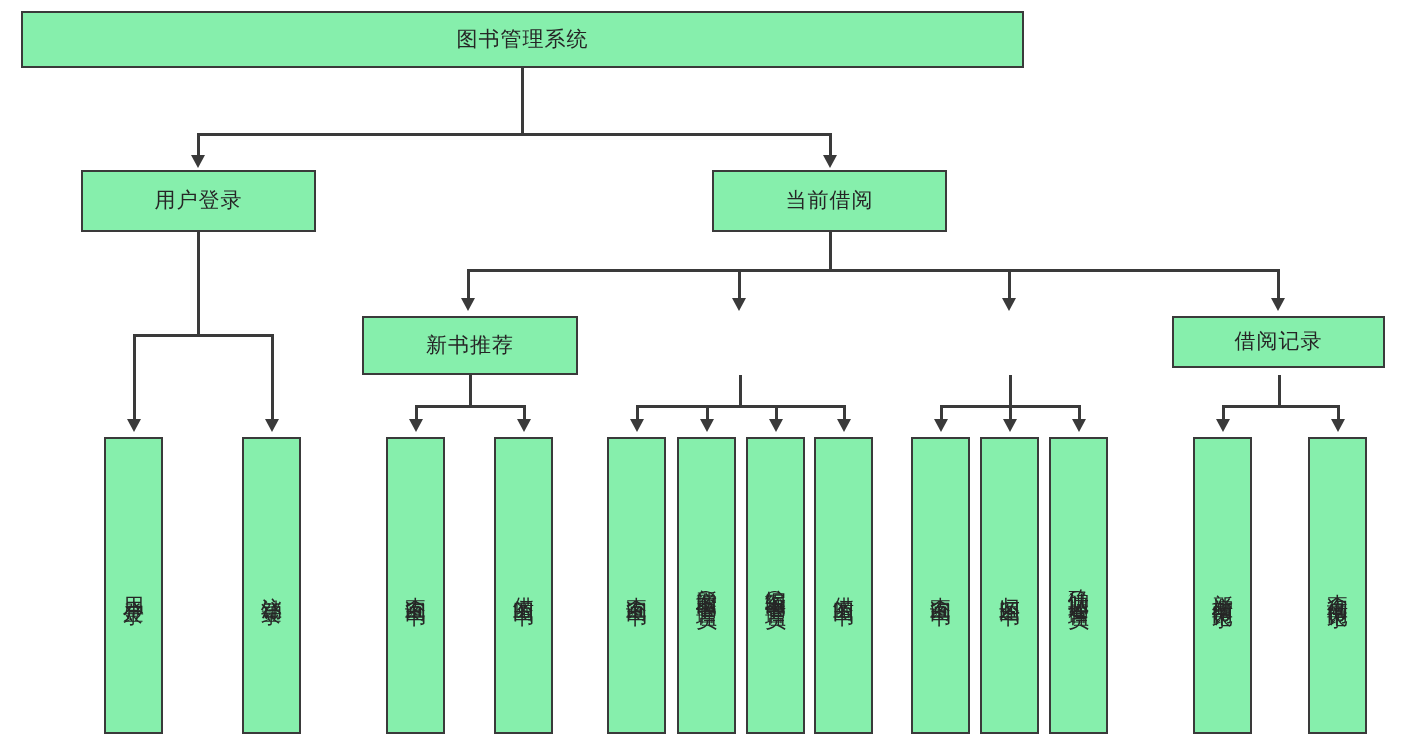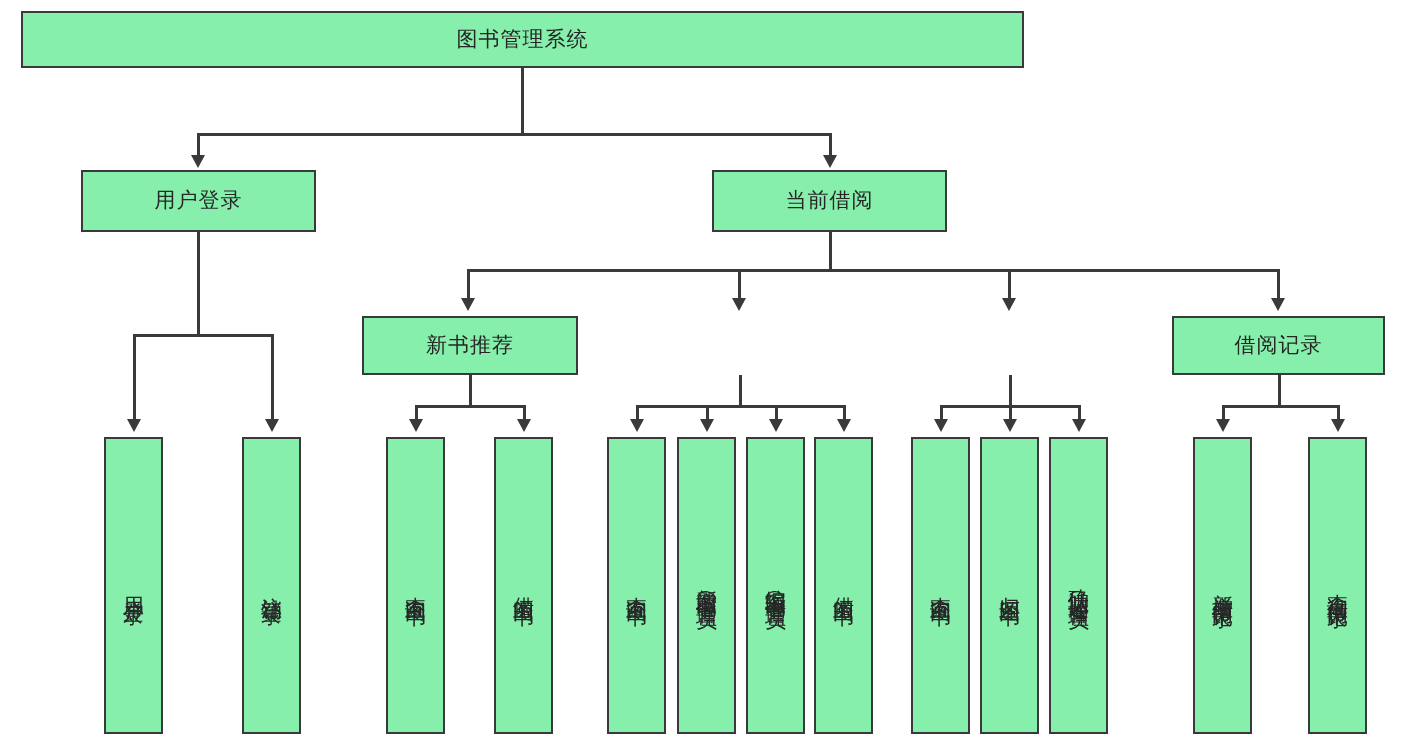--- a/index.html
+++ b/index.html
@@ -113,21 +113,21 @@
   <div class="ln vline" style="left:738px;top:269px;height:30px;"></div>
   <div class="arrow" style="left:732px;top:298px;"></div>
   <div class="ln vline" style="left:1008px;top:269px;height:30px;"></div>
   <div class="arrow" style="left:1002px;top:298px;"></div>
   <div class="ln vline" style="left:1277px;top:269px;height:30px;"></div>
   <div class="arrow" style="left:1271px;top:298px;"></div>
 
   <div class="node h" style="left:362px;top:316px;width:216px;height:59px;">
     <span>新书推荐</span>
   </div>
-  <div class="node h" style="left:1172px;top:316px;width:213px;height:59px;">
+  <div class="node h" style="left:1172px;top:316px;width:213px;height:52px;">
     <span>借阅记录</span>
   </div>
 
   <div class="ln vline" style="left:469px;top:375px;height:32px;"></div>
   <div class="ln hline" style="left:415px;top:405px;width:110px;"></div>
   <div class="ln vline" style="left:415px;top:405px;height:15px;"></div>
   <div class="arrow" style="left:409px;top:419px;"></div>
   <div class="ln vline" style="left:523px;top:405px;height:15px;"></div>
   <div class="arrow" style="left:517px;top:419px;"></div>
 

